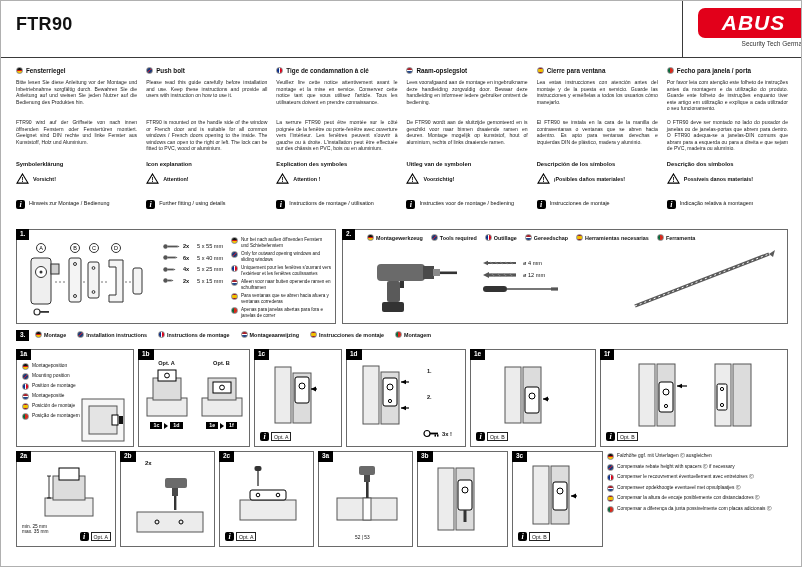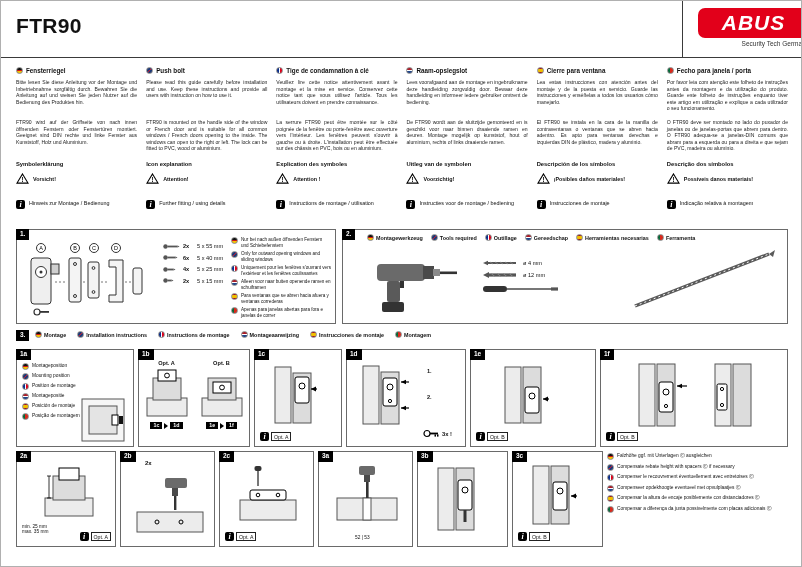--- a/index.html
+++ b/index.html
@@ -1,20 +1,20 @@
 <!DOCTYPE html>
 <html><head>
 <meta charset="utf-8">
 <style>
   *{box-sizing:border-box;margin:0;padding:0}
   body{background:#d8d8d8;font-family:"Liberation Sans",sans-serif}
   .page{position:relative;width:802px;height:567px;background:#fff;border:1px solid #b0b0b0;color:#111;overflow:hidden}
 
   
-  .hdr-title{position:absolute;left:15px;top:13px;font-size:21px;font-weight:700;letter-spacing:.3px}
+  .hdr-title{position:absolute;left:15px;top:13px;font-size:18px;font-weight:700;letter-spacing:.3px}
   .hdr-rule{position:absolute;left:0;top:56px;width:100%;border-top:1.5px solid #3a3a3a}
   .hdr-vline{position:absolute;left:681px;top:0;height:56px;border-left:1.5px solid #3a3a3a}
   .abus{position:absolute;left:697px;top:7px;width:111px;text-align:right}
   .abus-box{display:block;background:#e2001a;color:#fff;border-radius:7px;font-weight:700;font-style:italic;font-size:21px;line-height:30px;text-align:center;letter-spacing:1px}
   .abus-tag{font-size:6.5px;color:#333;margin-top:2px}
 
   
   .intro{position:absolute;left:15px;top:66px;width:772px;display:grid;grid-template-columns:repeat(6,1fr);column-gap:9px}
   .col{position:relative;height:160px}
   .col-title{display:flex;align-items:center;gap:3px;font-size:6.3px;font-weight:700;position:absolute;top:0;left:0;right:0}

